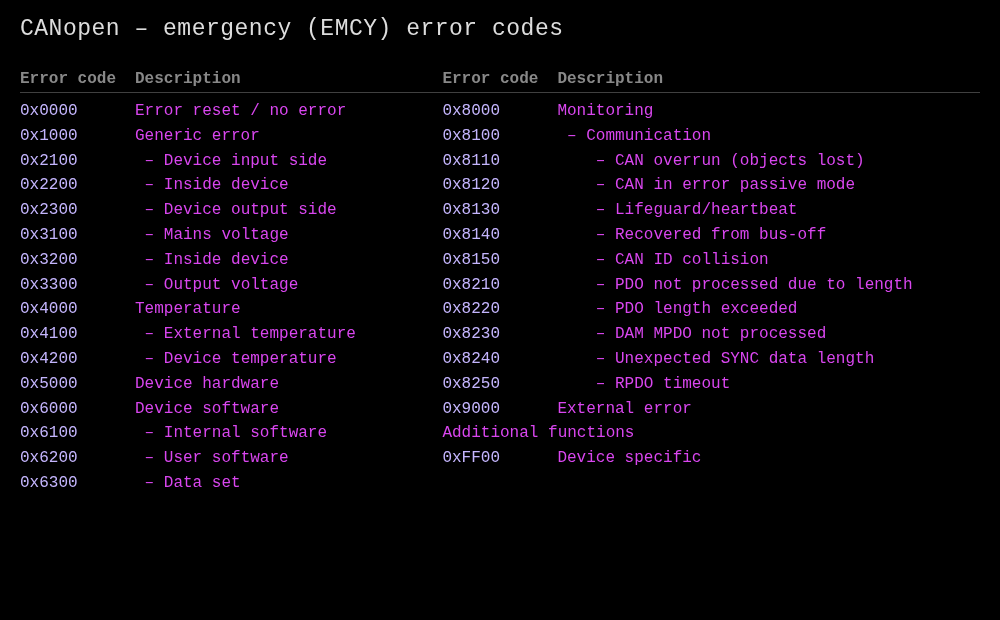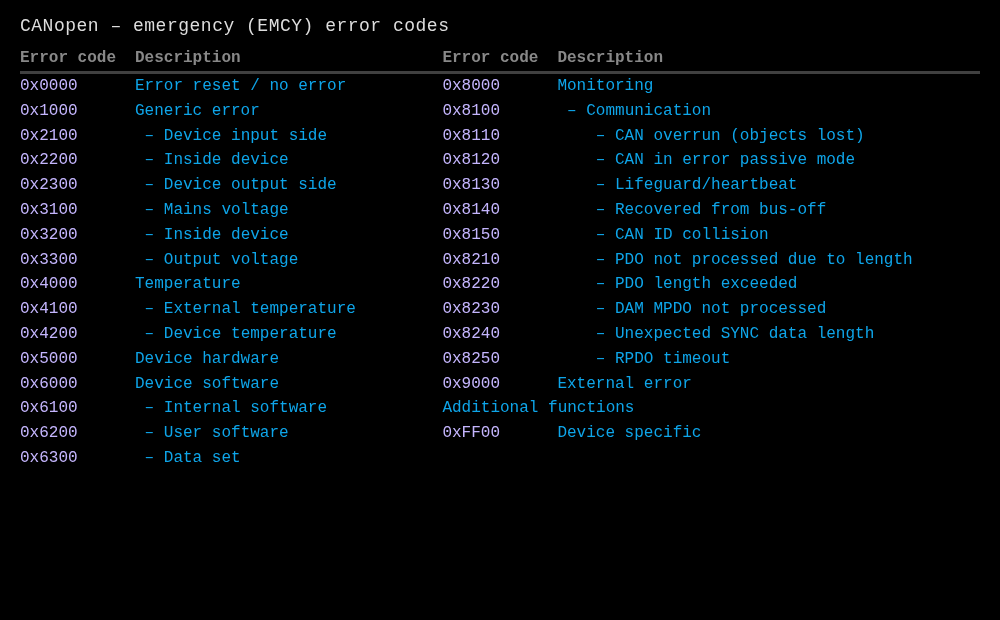--- a/index.html
+++ b/index.html
@@ -12,44 +12,44 @@
       color: #ccc;
       font-family: "Courier New", Courier, monospace;
       font-size: 16px;
       width: 1000px;
       height: 620px;
       padding: 16px 20px;
       overflow: hidden;
     }
     .title {
       color: #ddd;
-      font-size: 18px;
-      margin-bottom: 13px;
+      font-size: 23px;
+      margin-bottom: 28px;
       letter-spacing: 0.5px;
     }
     .columns {
       display: flex;
       gap: 0;
     }
     .col {
       flex: 1;
     }
     .col-left {
       flex-basis: 44%;
     }
     .col-right {
       flex-basis: 56%;
     }
     .header-row {
       display: flex;
       color: #888;
       font-weight: bold;
-      border-bottom: 3px solid #404040;
+      border-bottom: 1px solid #404040;
       padding-bottom: 4px;
-      margin-bottom: 0;
+      margin-bottom: 6px;
       justify-content: flex-end;
     }
     .header-code {
       width: 115px;
       flex-shrink: 0;
     }
     .header-desc {
       flex: 1;
     }
     .row {
@@ -58,21 +58,21 @@
       align-items: flex-start;
     }
     .code {
       width: 115px;
       flex-shrink: 0;
       color: #c4b5fd;
       font-weight: normal;
     }
     .desc {
       flex: 1;
-      color: #0ea5e9;
+      color: #d946ef;
       white-space: pre-wrap;
     }
   </style>
 </head>
 <body>
 
 <div class="title">CANopen – emergency (EMCY) error codes</div>
 
 <div class="columns">
 

